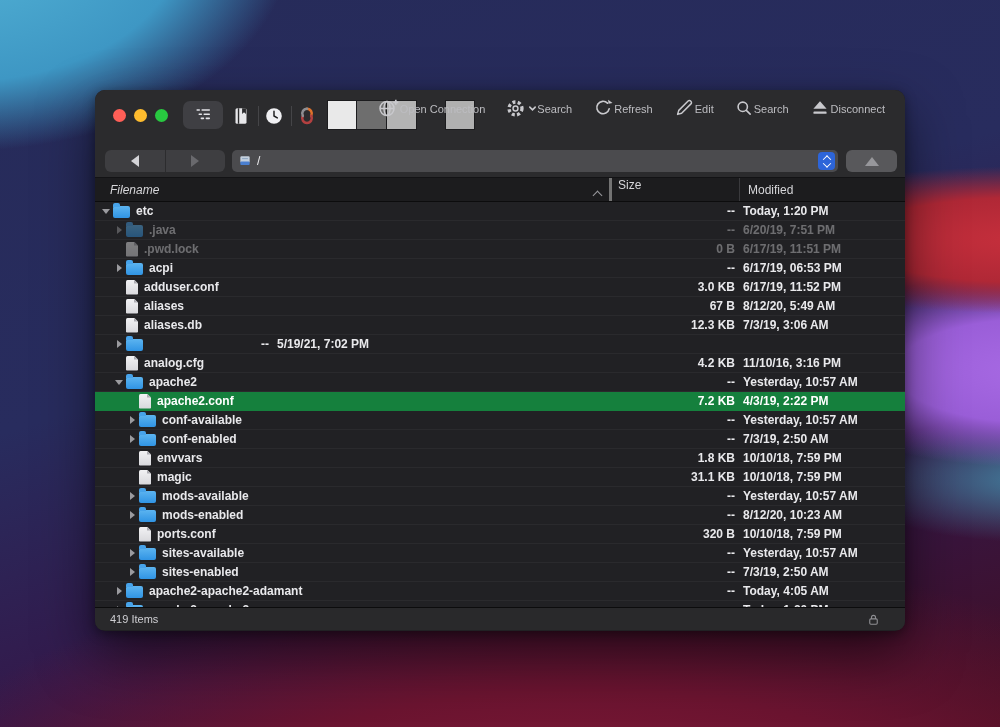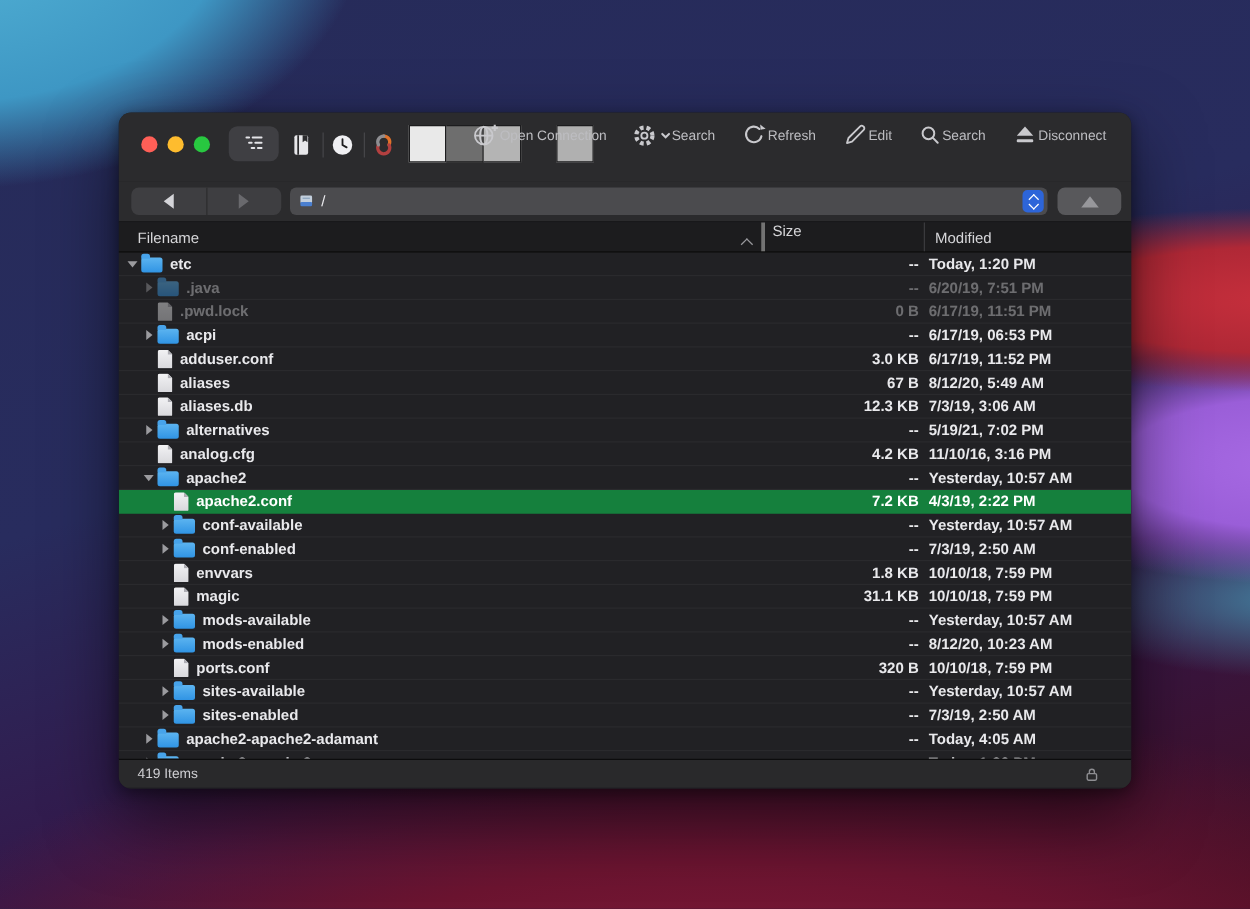--- a/index.html
+++ b/index.html
@@ -91,21 +91,21 @@
   }
   .tri-up-dis { width:0; height:0; border-left:7px solid transparent; border-right:7px solid transparent; border-bottom:9px solid #97979b; }
 
   
   .colheader {
     position:relative; height:24px; background:#1c1c1e;
     border-bottom:1px solid #0c0c0d;
     display:flex; align-items:center;
     font-size:12px; color:#d6d6d9;
   }
-  .col-filename { flex:1; padding-left:15px; position:relative; }
+  .col-filename { flex:1; padding-left:15px; position:relative;font-style:italic; }
   .sort-caret {
     position:absolute; right:8px; top:9px; width:7px; height:7px;
     border-left:1.6px solid #9a9a9e; border-top:1.6px solid #9a9a9e;
     transform:rotate(45deg);
   }
   .col-size { width:130px; padding-left:6px; border-left:3px solid #737373; align-self:stretch; display:flex; }
   .col-modified { width:166px; padding-left:8px; border-left:1px solid #3a3a3d; align-self:stretch; display:flex; align-items:center; }
 
   
   .list { height:405px; overflow:hidden; background:#212124; }
@@ -358,21 +358,20 @@
     <span class="chevron"></span>
     <span class="fs-icon file"></span>
     <span class="name">aliases.db</span>
     <span class="size">12.3 KB</span>
     <span class="modified">7/3/19, 3:06 AM</span>
   </div>
       <div class="row">
     <span class="indent" style="width: 17px;"></span>
     <span class="chevron right"></span>
     <span class="fs-icon folder"></span>
-    <span class="name">alternatives</span>
     <span class="size">--</span>
     <span class="modified">5/19/21, 7:02 PM</span>
   </div>
       <div class="row">
     <span class="indent" style="width: 17px;"></span>
     <span class="chevron"></span>
     <span class="fs-icon file"></span>
     <span class="name">analog.cfg</span>
     <span class="size">4.2 KB</span>
     <span class="modified">11/10/16, 3:16 PM</span>

